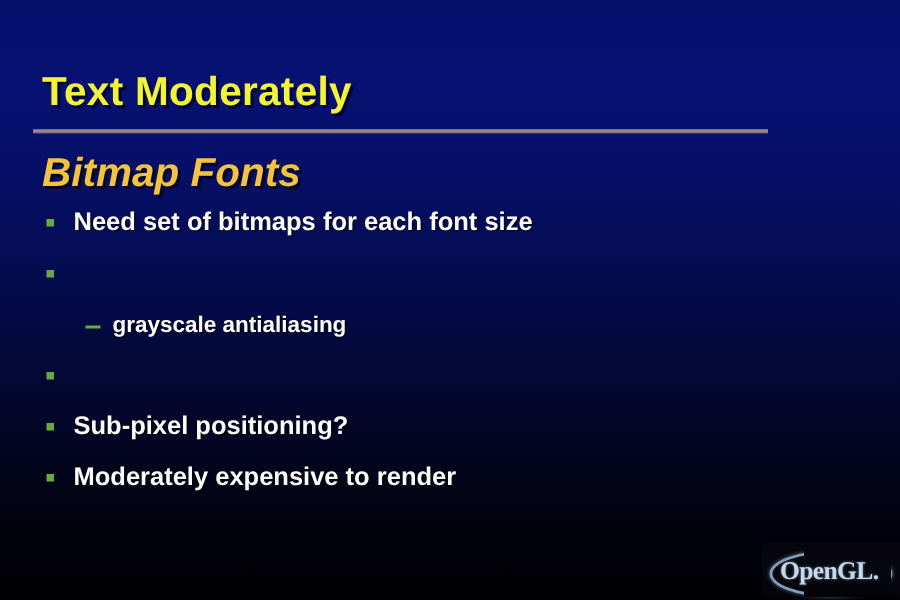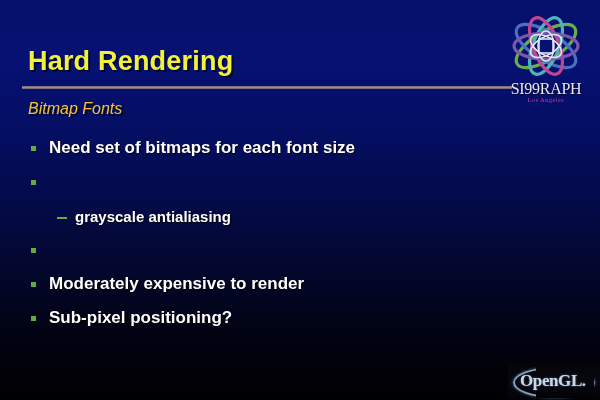--- a/index.html
+++ b/index.html
@@ -46,22 +46,22 @@
     width: 490px;
     height: 3px;
     background: linear-gradient(to bottom, #6d5f72 0%, #a2919f 45%, #6e5d6a 100%);
   }
 
   
   #subtitle {
     position: absolute;
     left: 28px;
     top: 100px;
-    font-size: 16px;
-    font-weight: normal;
+    font-size: 27px;
+    font-weight: bold;
     font-style: italic;
     color: #f3c23f;
     text-shadow: 2px 2px 0 rgba(0,0,0,0.6);
     white-space: nowrap;
   }
 
   
   #bullets {
     position: absolute;
     left: 0;
@@ -191,21 +191,21 @@
     color: #c9d8e6;
     text-shadow: 0 0 2px rgba(160,195,225,0.6);
     white-space: nowrap;
   }
 </style>
 </head>
 <body>
 
 <div id="slide">
 
-  <div id="title">Hard Rendering</div>
+  <div id="title">Text Moderately</div>
 
   <div id="title-rule"></div>
 
   <div id="subtitle">Bitmap Fonts</div>
 
   <div id="bullets">
 
     <div class="bullet-row level-1">
       <span class="marker"></span>
       <span class="bullet-text">Need set of bitmaps for each font size</span>
@@ -219,49 +219,30 @@
       <span class="marker"></span>
       <span class="bullet-text">grayscale antialiasing</span>
     </div>
 
     <div class="bullet-row level-1">
       <span class="marker"></span>
     </div>
 
     <div class="bullet-row level-1">
       <span class="marker"></span>
+      <span class="bullet-text">Sub-pixel positioning?</span>
+    </div>
+
+    <div class="bullet-row level-1">
+      <span class="marker"></span>
       <span class="bullet-text">Moderately expensive to render</span>
     </div>
 
-    <div class="bullet-row level-1">
-      <span class="marker"></span>
-      <span class="bullet-text">Sub-pixel positioning?</span>
-    </div>
-
   </div>
 
-  <div id="siggraph-logo">
-    <svg id="siggraph-rings" viewBox="0 0 92 72">
-      <g fill="none" stroke-width="3.2">
-        <ellipse cx="46" cy="36" rx="34" ry="14" stroke="#66b04a" transform="rotate(-32 46 36)"></ellipse>
-        <ellipse cx="46" cy="36" rx="34" ry="14" stroke="#4a6fc0" transform="rotate(32 46 36)"></ellipse>
-        <ellipse cx="46" cy="36" rx="30" ry="13" stroke="#4fb3b8" transform="rotate(-68 46 36)"></ellipse>
-        <ellipse cx="46" cy="36" rx="30" ry="13" stroke="#c4458f" transform="rotate(68 46 36)"></ellipse>
-        <ellipse cx="46" cy="36" rx="32" ry="13" stroke="#7d57a8" transform="rotate(0 46 36)"></ellipse>
-      </g>
-      <g fill="none" stroke="#dfe4f0" stroke-width="1.6">
-        <ellipse cx="46" cy="36" rx="17" ry="9" transform="rotate(-30 46 36)"></ellipse>
-        <ellipse cx="46" cy="36" rx="17" ry="9" transform="rotate(30 46 36)"></ellipse>
-        <ellipse cx="46" cy="36" rx="15" ry="8" transform="rotate(90 46 36)"></ellipse>
-        <rect x="39" y="29" width="14" height="14"></rect>
-      </g>
-    </svg>
-    <div id="siggraph-wordmark">SI99RAPH</div>
-    <div id="siggraph-city">Los Angeles</div>
-  </div>
 
   <div id="opengl-logo">
     <div id="opengl-oval"></div>
     <div id="opengl-oval-mask"></div>
     <div id="opengl-text">OpenGL.</div>
   </div>
 
 </div>
 
 </body></html>

